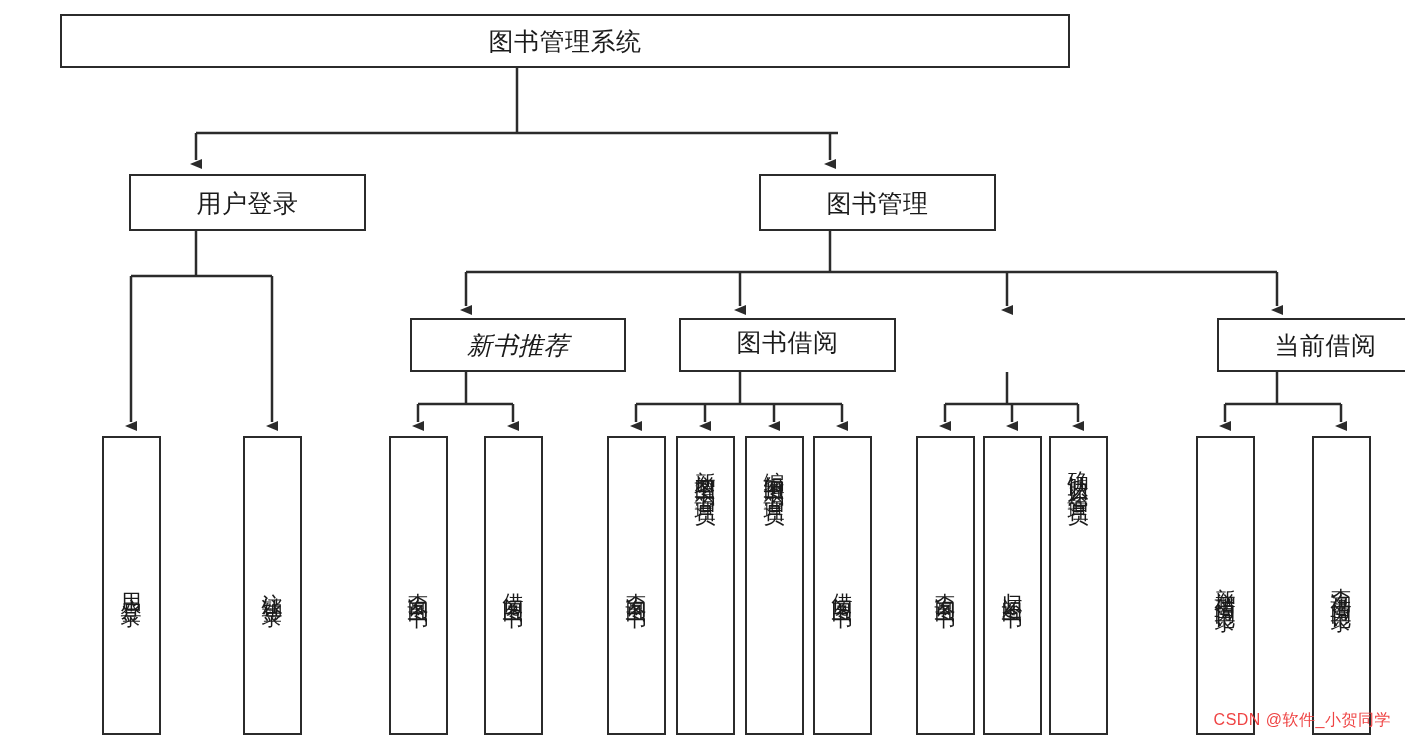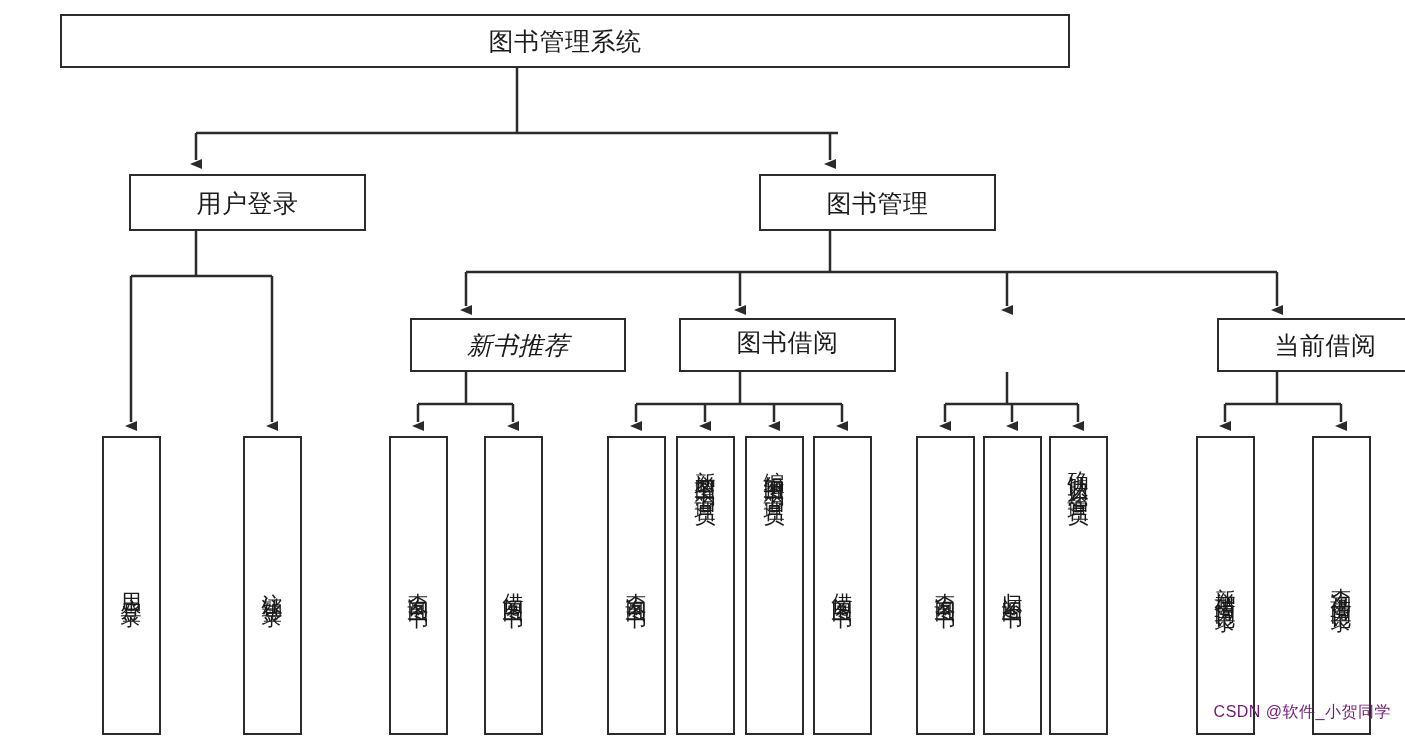--- a/index.html
+++ b/index.html
@@ -53,23 +53,23 @@
     text-orientation: upright;
     font-size: 21px;
     letter-spacing: 5px;
     line-height: 1;
     color: #1a1a1a;
     white-space: nowrap;
   }
   .watermark {
     position: absolute;
     right: 14px;
-    bottom: 24px;
+    bottom: 16px;
     font-size: 16px;
-    color: #701a75;
+    color: #ef4444;
     letter-spacing: 0.5px;
     white-space: nowrap;
     pointer-events: none;
   }
 </style>
 </head>
 <body>
 
 <div id="canvas">
 

